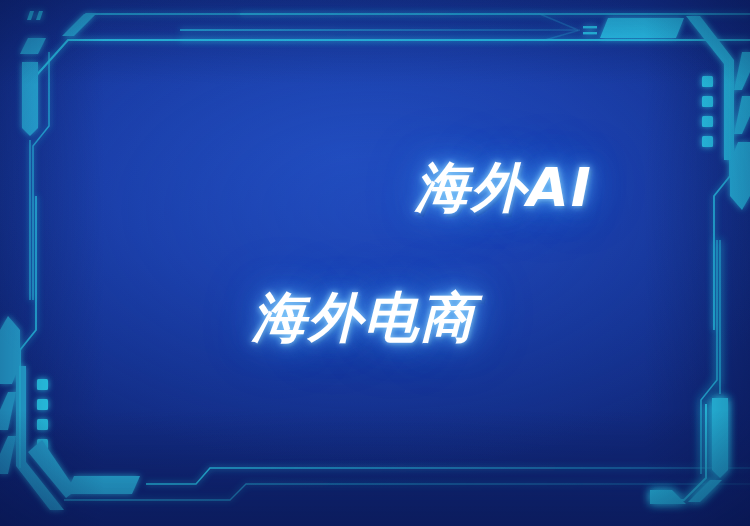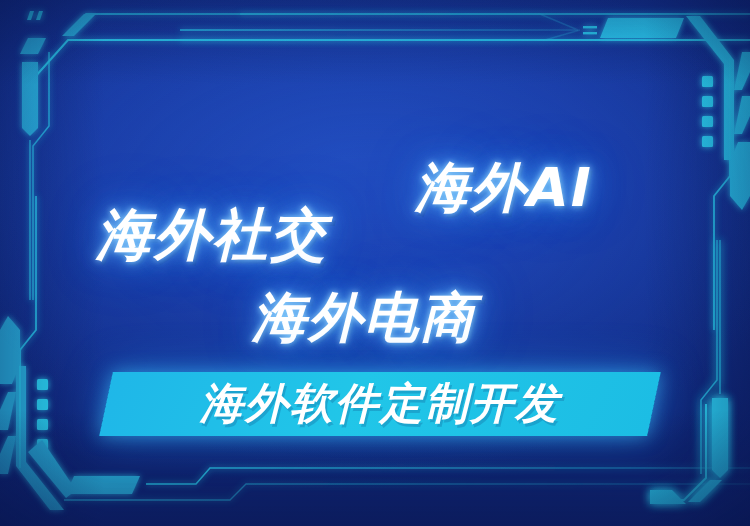--- a/index.html
+++ b/index.html
@@ -191,23 +191,18 @@
       <path d="M701 474 L701 400 L717 380 L717 240" fill="none" stroke="#2ee6ff" stroke-width="1.5" opacity="0.75"></path>
     </g>
   </svg>
 
   <div class="vignette"></div>
 
   <div class="text-layer">
 
     <div class="hl" id="line-ai">海外AI</div>
 
-    <div class="hl" id="line-social">海外社交</div>
 
     <div class="hl" id="line-usedcar">海外电商</div>
 
-    <div id="banner">
-      <div class="slab"></div>
-      <div class="slab-label nobr">海外软件定制开发</div>
-    </div>
   </div>
 
 </div>
 
 </body></html>

